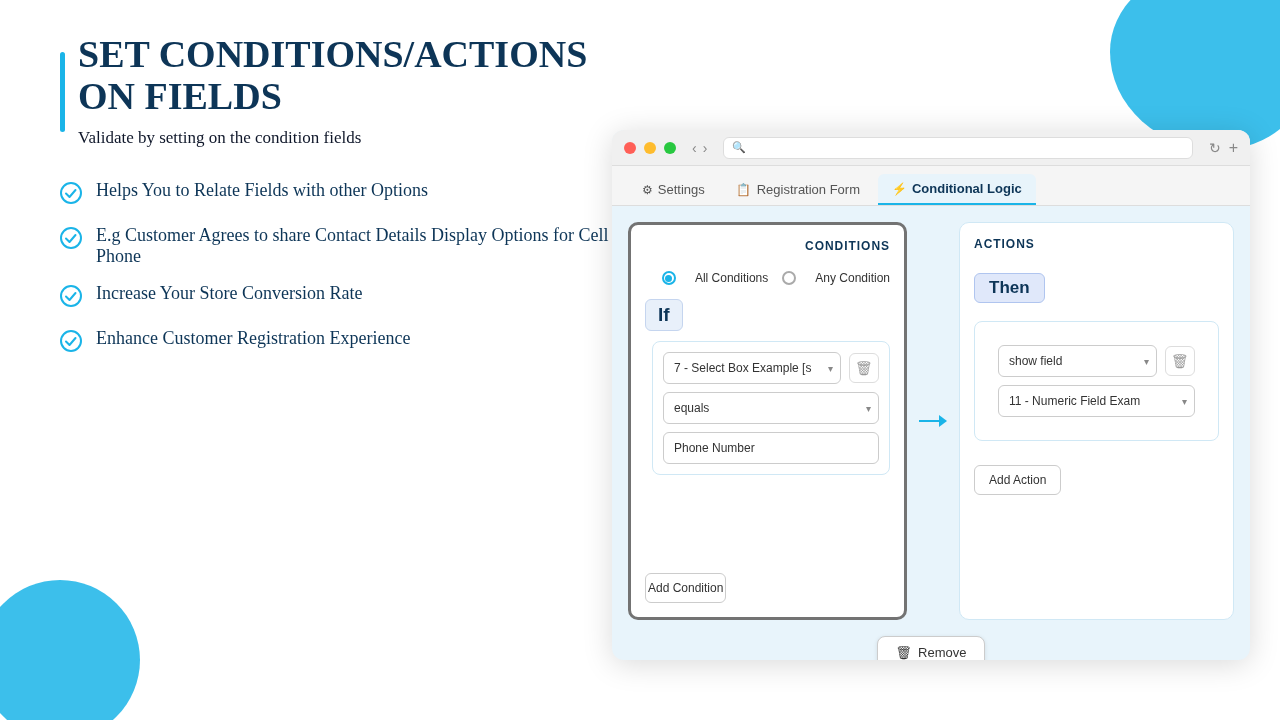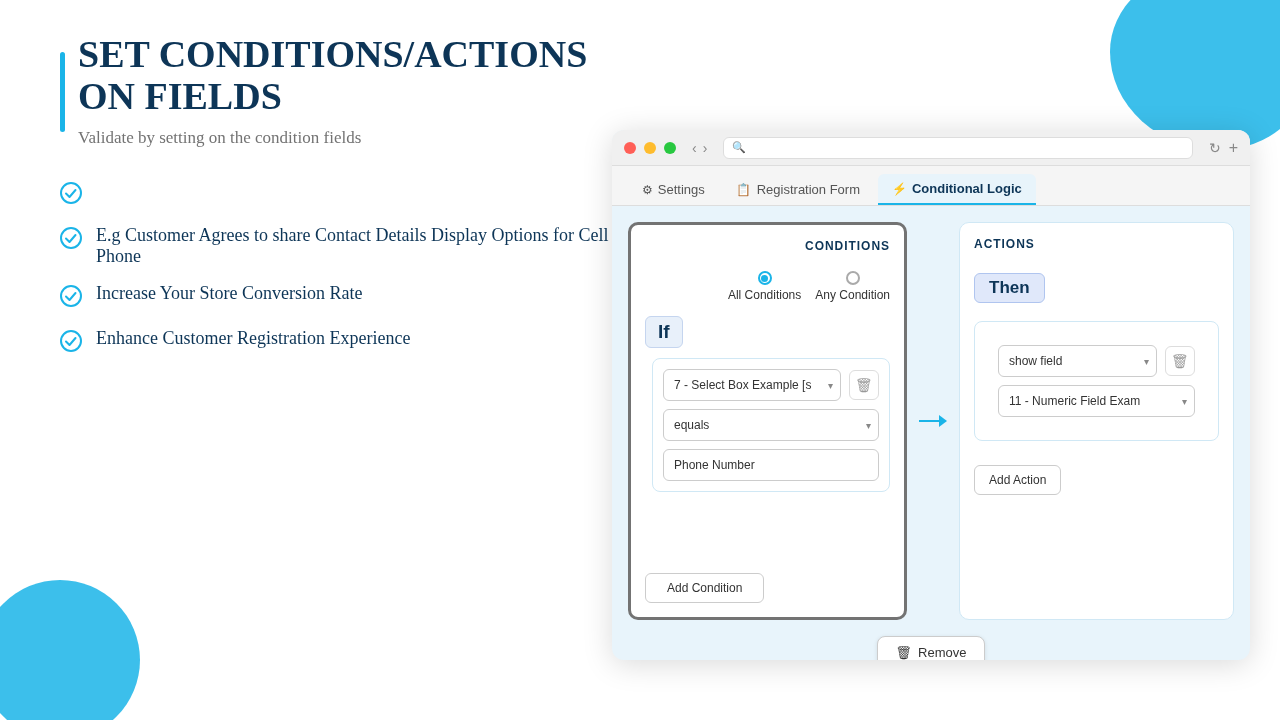--- a/index.html
+++ b/index.html
@@ -58,21 +58,21 @@
       font-weight: 900;
       color: #0d3557;
       line-height: 1.1;
       padding-left: 18px;
       margin-bottom: 10px;
       text-transform: uppercase;
     }
 
     .subtitle {
       font-size: 17px;
-      color: #737373;
+      color: #0f172a;
       padding-left: 18px;
       margin-bottom: 32px;
     }
 
     .bullet-list {
       list-style: none;
       padding-left: 0;
     }
 
     .bullet-list li {
@@ -218,25 +218,24 @@
     .radio-row {
       display: flex;
       align-items: center;
       gap: 14px;
       padding: 4px 0;
     }
 
     .radio-label {
       display: flex;
       align-items: center;
-      gap: 3px;
+      gap: 19px;
       font-size: 12px;
       color: #333;
       cursor: pointer;
-      flex-direction: column;
     }
 
     .radio-circle {
       width: 14px;
       height: 14px;
       border-radius: 50%;
       border: 2px solid #1ab4e8;
       display: flex;
       align-items: center;
       justify-content: center;
@@ -322,21 +321,21 @@
       padding: 8px 10px;
       font-size: 12px;
       color: #333;
       background: white;
     }
 
     .add-condition-btn {
       background: white;
       border: 1px solid #ccc;
       border-radius: 6px;
-      padding: 7px 21px;
+      padding: 7px 2px;
       font-size: 12px;
       color: #333;
       cursor: pointer;
       align-self: flex-start;
       margin-top: auto;
     }
 
     
     .actions-box {
       flex: 1;
@@ -416,20 +415,21 @@
   <h1 class="main-title">SET CONDITIONS/ACTIONS ON FIELDS</h1>
   <p class="subtitle">Validate by setting on the condition fields</p>
   <ul class="bullet-list">
     <li>
       <span class="bullet-icon">
         <svg width="22" height="22" viewBox="0 0 22 22">
             <circle cx="11" cy="11" r="10" fill="none" stroke="#1ab4e8" stroke-width="2"></circle>
             <path d="M6 11.5l3.5 3.5 6-7" fill="none" stroke="#1ab4e8" stroke-width="2" stroke-linecap="round" stroke-linejoin="round"></path>
           </svg>
       </span>
+      <span>Helps You to Relate Fields with other Options</span>
     </li>
     <li>
       <span class="bullet-icon">
         <svg width="22" height="22" viewBox="0 0 22 22">
             <circle cx="11" cy="11" r="10" fill="none" stroke="#1ab4e8" stroke-width="2"></circle>
             <path d="M6 11.5l3.5 3.5 6-7" fill="none" stroke="#1ab4e8" stroke-width="2" stroke-linecap="round" stroke-linejoin="round"></path>
           </svg>
       </span>
       <span>E.g Customer Agrees to share Contact Details Display Options for Cell Phone</span>
     </li>

